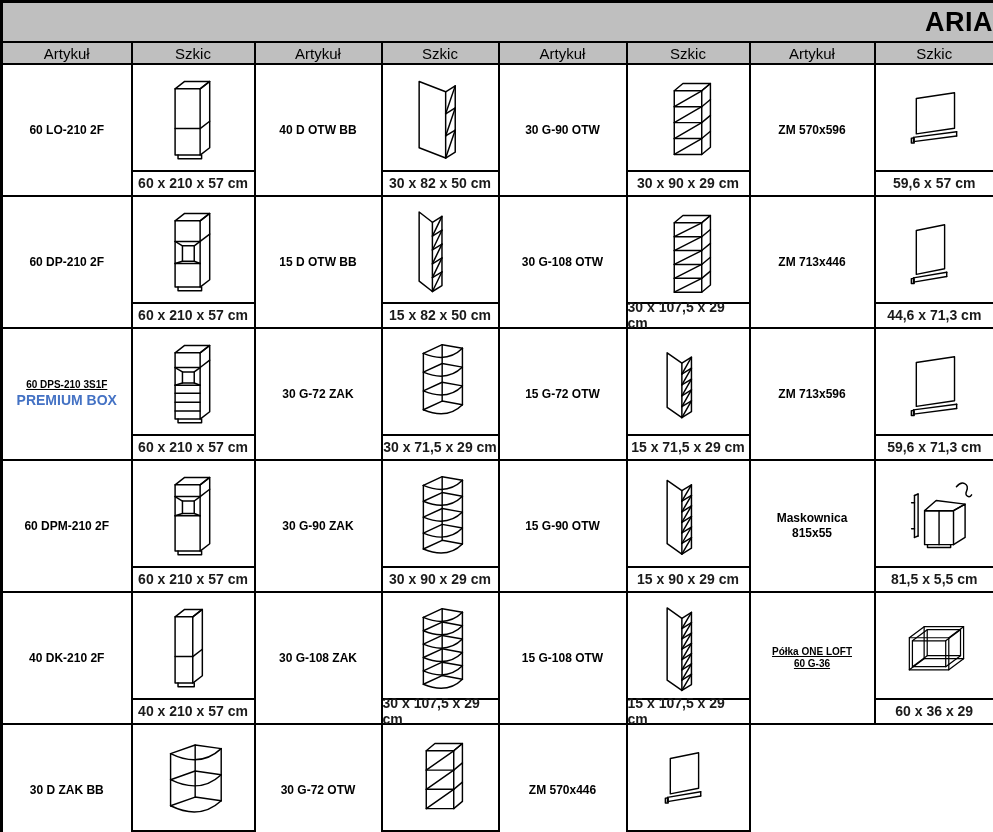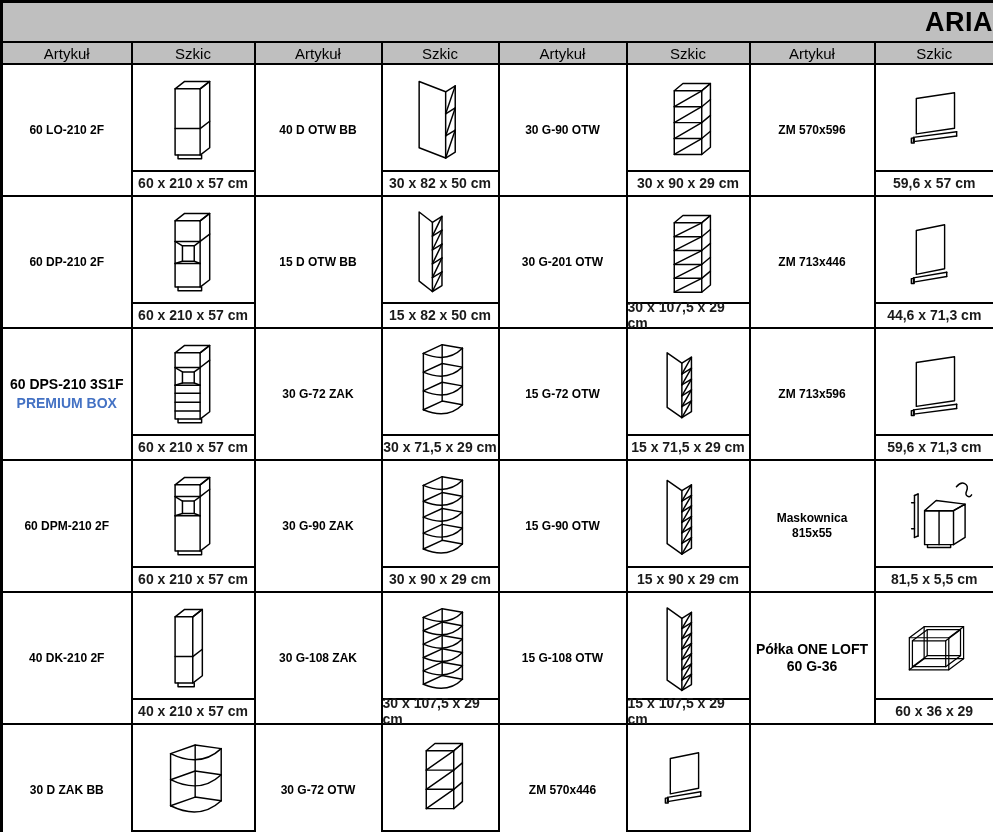--- a/index.html
+++ b/index.html
@@ -5,21 +5,21 @@
   html,body{margin:0;padding:0;background:#fff;}
   body{font-family:"Liberation Sans", sans-serif; color:#000;}
   .page{width:993px;}
   table{border-collapse:collapse; width:993px; table-layout:fixed; border:3px solid #000;}
   th,td{border:2px solid #000; padding:0;}
   .title-cell{height:38px; background:var(--header-bg,#bfbfbf); font-size:27px; font-weight:bold; text-align:right; letter-spacing:.5px;}
   .col-header{height:20px; background:var(--header-bg,#bfbfbf); font-size:15px; font-weight:400; text-align:center;}
   tbody td{height:126px; vertical-align:middle;}
   .article-cell{text-align:center; padding:2px;}
   .article-name{font-size:12px; font-weight:bold; line-height:1.25;}
-  .article-name.small{font-size:14px;}
+  .article-name.small{font-size:10px;text-decoration:underline;}
   .article-note{font-size:14px; font-weight:bold; color:var(--accent,#4472c4); line-height:1.3;}
   .sketch-wrap{height:126px; display:flex; flex-direction:column;}
   .sketch-area{flex:1 1 auto; display:flex; align-items:center; justify-content:center; overflow:hidden;}
   .dims{flex:0 0 21px; height:21px; border-top:2px solid #000; display:flex; align-items:center; justify-content:center; font-size:14px; font-weight:bold; color:#1a1a1a;}
   .empty-cell{background:#fff;}
   svg{display:block;}
 </style>
 </head>
 <body>
 
@@ -186,21 +186,21 @@
                     <path d="M57,74.4 L44,101.2"></path>
                     <path d="M44,101.2 L57,93.2"></path>
                     <path d="M57,93.2 L44,120.0"></path>
                   </g>
                 </svg>
               </div>
               <div class="dims">15 x 82 x 50 cm</div>
             </div>
           </td>
           <td class="article-cell">
-            <div class="article-name">30 G-201 OTW</div>
+            <div class="article-name">30 G-108 OTW</div>
           </td>
           <td class="sketch-cell">
             <div class="sketch-wrap">
               <div class="sketch-area">
                 <svg viewBox="0 0 110 130" width="80" height="94">
                   <g fill="none" stroke="#000" stroke-width="2" stroke-linejoin="round" stroke-linecap="round">
                     <path d="M36,26 H74 V122 H36 Z"></path>
                     <path d="M36,26 L48,16 H86 L74,26"></path>
                     <path d="M74,26 L86,16 V112 L74,122"></path>
                     <path d="M36,45.2 H74"></path>

